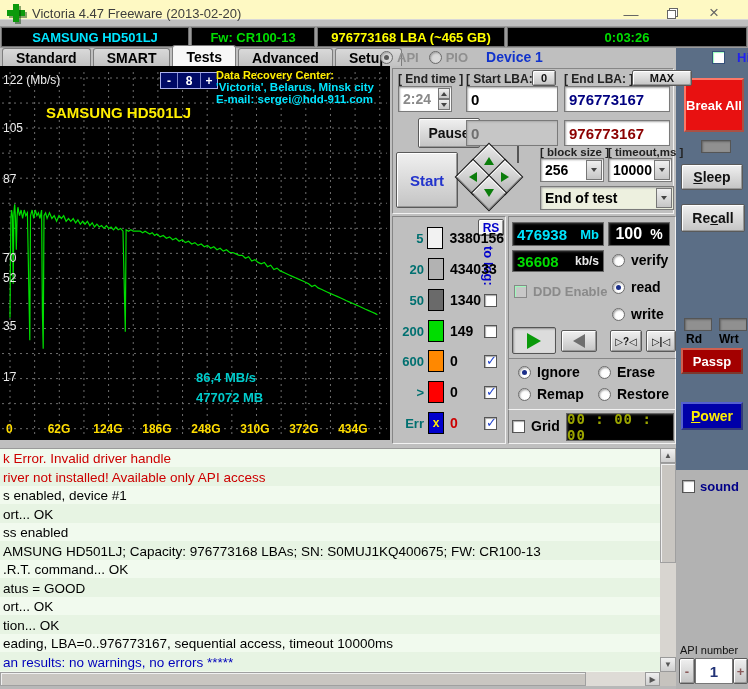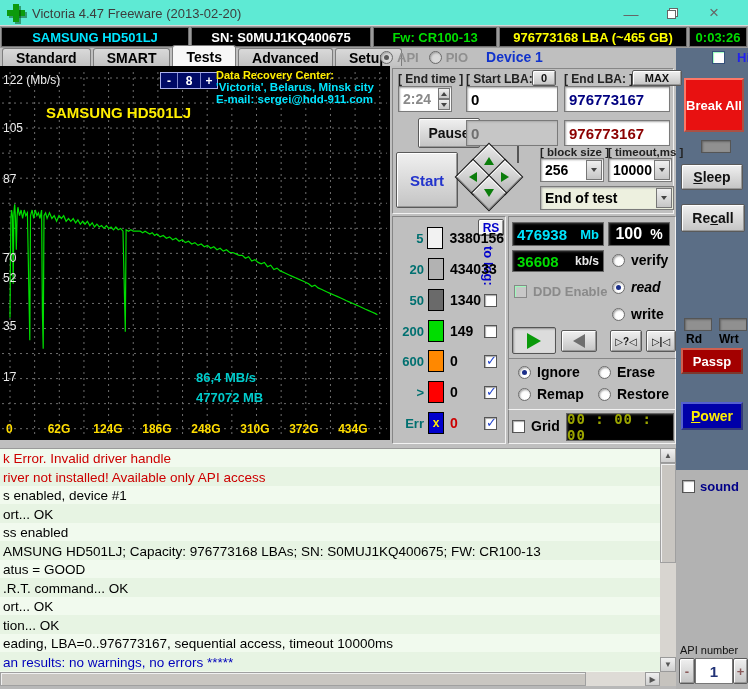--- a/index.html
+++ b/index.html
@@ -2,21 +2,21 @@
 <html><head>
 <meta charset="utf-8">
 <style>
   * { margin:0; padding:0; box-sizing:border-box; }
   html,body { width:748px; height:689px; }
   body { font-family:"Liberation Sans","DejaVu Sans",sans-serif; position:relative;
          background:#bfbfbf; overflow:hidden; font-size:13px; }
   .abs { position:absolute; }
 
   
-  .titlebar { left:0; top:0; width:748px; height:26px; background:#5eead4; border-bottom:1px solid #d8d8d8; }
+  .titlebar { left:0; top:0; width:748px; height:20px; background:#fef9c3; border-bottom:1px solid #d8d8d8; }
   .app-icon { left:7px; top:4px; width:18px; height:18px; }
   .app-icon .pv { position:absolute; left:6px; top:0; width:6px; height:18px; background:#0c9a0c; box-shadow:2px 2px 0 rgba(0,60,0,.45);}
   .app-icon .ph { position:absolute; left:0; top:6px; width:18px; height:6px; background:#0c9a0c; box-shadow:2px 2px 0 rgba(0,60,0,.45);}
   .title-text { left:32px; top:6px; font-size:13px; color:#3d3d3d; }
   .winbtn { top:0; width:34px; height:26px; display:flex; align-items:center; justify-content:center; color:#666; }
   .minimize { left:614px; font-size:15px; }
   .close { left:697px; font-size:17px; }
   .restore-glyph { position:relative; width:11px; height:11px; }
   .restore-glyph .b { position:absolute; border:1px solid #666; background:#fff; width:9px; height:9px; }
   .restore-glyph .b1 { left:2px; top:0; }
@@ -113,21 +113,21 @@
   .spinner { position:absolute; right:1px; top:1px; width:12px; height:22px; display:flex; flex-direction:column; }
   .spinner > div { flex:1; background:linear-gradient(#efefef,#c6c6c6); border:1px solid #777;
                    display:flex; align-items:center; justify-content:center; }
   .arr-up { width:0; height:0; border-left:3px solid transparent; border-right:3px solid transparent; border-bottom:4px solid #444; }
   .arr-dn { width:0; height:0; border-left:3px solid transparent; border-right:3px solid transparent; border-top:4px solid #444; }
   .lbl-endtime { left:398px; top:72px; }
   .lbl-startlba { left:466px; top:72px; }
   .btn-zero { left:532px; top:70px; width:24px; height:16px; font-size:11px; }
   .inp-startlba { left:466px; top:86px; width:92px; height:26px; font-size:15px; color:#000; }
   .lbl-endlba { left:564px; top:72px; }
-  .btn-max { left:632px; top:70px; width:50px; height:16px; font-size:11px; }
+  .btn-max { left:632px; top:70px; width:60px; height:16px; font-size:11px; }
   .inp-endlba { left:564px; top:86px; width:106px; height:26px; font-size:15px; color:#000080; }
   .btn-pause { left:418px; top:118px; width:62px; height:30px; font-size:14px; }
   .inp-curlba { left:466px; top:120px; width:92px; height:26px; font-size:15px; color:#707070; background:#c6c6c6; }
   .inp-endlba2 { left:564px; top:120px; width:106px; height:26px; font-size:15px; color:#8b0000; }
   .btn-start { left:396px; top:152px; width:62px; height:56px; font-size:15px; color:#2233cc; }
 
   .dnav { left:458px; top:146px; width:64px; height:64px; }
   .dcell { position:absolute; width:26px; height:26px; background:linear-gradient(135deg,#ececec,#b4b4b4);
            border:1px solid #1a1a1a; transform:rotate(45deg);
            box-shadow:inset 1px 1px 0 #fdfdfd, inset -1px -1px 0 #8b8b8b; }
@@ -172,21 +172,21 @@
   .disp-mb .v { color:#00e5ff; font-size:15px; margin-left:4px; }
   .disp-mb .u { color:#00e5ff; font-size:13px; margin-left:auto; margin-right:4px; text-decoration:none; }
   .disp-pct { left:608px; top:222px; width:62px; height:24px; justify-content:center; gap:8px; }
   .disp-pct .v { color:#fff; font-size:16px; }
   .disp-pct .u { color:#fff; font-size:14px; text-decoration:none; }
   .disp-speed { left:512px; top:250px; width:92px; height:22px; }
   .disp-speed .v { color:#00dd00; font-size:15px; margin-left:4px; }
   .disp-speed .u { color:#e8e8e8; font-size:12px; margin-left:auto; margin-right:4px; text-decoration:none; }
   .ddd { left:514px; top:284px; display:flex; gap:6px; align-items:center; color:#8a8a8a; font-weight:bold; }
   .mode { position:absolute; display:flex; gap:6px; align-items:center; font-weight:bold; font-size:14px; color:#000; }
-  .mode-verify { left:612px; top:252px; } .mode-read { left:612px; top:279px;font-style:italic; } .mode-write { left:612px; top:306px; }
+  .mode-verify { left:612px; top:252px; } .mode-read { left:612px; top:279px; } .mode-write { left:612px; top:306px; }
   .btn-play { left:512px; top:327px; width:44px; height:27px; background:#dcdcdc;
               border:1px solid #555; box-shadow:inset 1px 1px 2px #909090; }
   .t-play { width:0; height:0; border-top:8px solid transparent; border-bottom:8px solid transparent; border-left:14px solid #0a9a0a; }
   .btn-back { left:561px; top:330px; width:36px; height:22px; }
   .t-back { width:0; height:0; border-top:7px solid transparent; border-bottom:7px solid transparent; border-right:12px solid #6f6f6f; }
   .btn-q   { left:610px; top:330px; width:32px; height:22px; font-size:10px; }
   .btn-end { left:646px; top:330px; width:30px; height:22px; font-size:10px; }
   .grp-defect { left:508px; top:358px; width:168px; height:52px; }
   .defect { position:absolute; display:flex; gap:6px; align-items:center; font-weight:bold; font-size:14px; color:#000; }
   .d-ignore { left:518px; top:364px; } .d-remap { left:518px; top:386px; }
@@ -232,21 +232,20 @@
         <span class="b b1"></span>
         <span class="b b2"></span>
       </span>
   </div>
   <div class="abs winbtn close">×</div>
 </div>
 
 
 <div class="abs infobar">
   <div class="seg seg-model">SAMSUNG HD501LJ</div>
-  <div class="seg seg-sn">SN: S0MUJ1KQ400675</div>
   <div class="seg seg-fw">Fw: CR100-13</div>
   <div class="seg seg-lba">976773168 LBA (~465 GB)</div>
   <div class="seg seg-timer">0:03:26</div>
 </div>
 
 <div class="abs main-bg"></div>
 
 
 <div class="abs tabrow">
   <div class="tab">Standard</div>
@@ -549,22 +548,22 @@
 <div class="abs blackbox ledclock">00 : 00 : 00</div>
 
 
 <div class="abs log" id="log-area">
     <div class="log-line" style="color: rgb(204, 0, 0);">k Error. Invalid driver handle</div>
     <div class="log-line" style="color: rgb(204, 0, 0);">river not installed! Available only API access</div>
     <div class="log-line" style="color: rgb(0, 0, 0);">s enabled, device #1</div>
     <div class="log-line" style="color: rgb(0, 0, 0);">ort... OK</div>
     <div class="log-line" style="color: rgb(0, 0, 0);">ss enabled</div>
     <div class="log-line" style="color: rgb(0, 0, 0);">AMSUNG HD501LJ; Capacity: 976773168 LBAs; SN: S0MUJ1KQ400675; FW: CR100-13</div>
+    <div class="log-line" style="color: rgb(0, 0, 0);">.R.T. command... OK</div>
     <div class="log-line" style="color: rgb(0, 0, 0);">atus = GOOD</div>
-    <div class="log-line" style="color: rgb(0, 0, 0);">.R.T. command... OK</div>
     <div class="log-line" style="color: rgb(0, 0, 0);">ort... OK</div>
     <div class="log-line" style="color: rgb(0, 0, 0);">tion... OK</div>
     <div class="log-line" style="color: rgb(0, 0, 0);">eading, LBA=0..976773167, sequential access, timeout 10000ms</div>
     <div class="log-line" style="color: rgb(0, 0, 187);">an results: no warnings, no errors *****</div>
   </div>
 <div class="abs vscroll"></div>
 <div class="abs scroll-arrow vs-up">▲</div>
 <div class="abs vs-thumb"></div>
 <div class="abs scroll-arrow vs-dn">▼</div>
 <div class="abs hscroll"></div>

